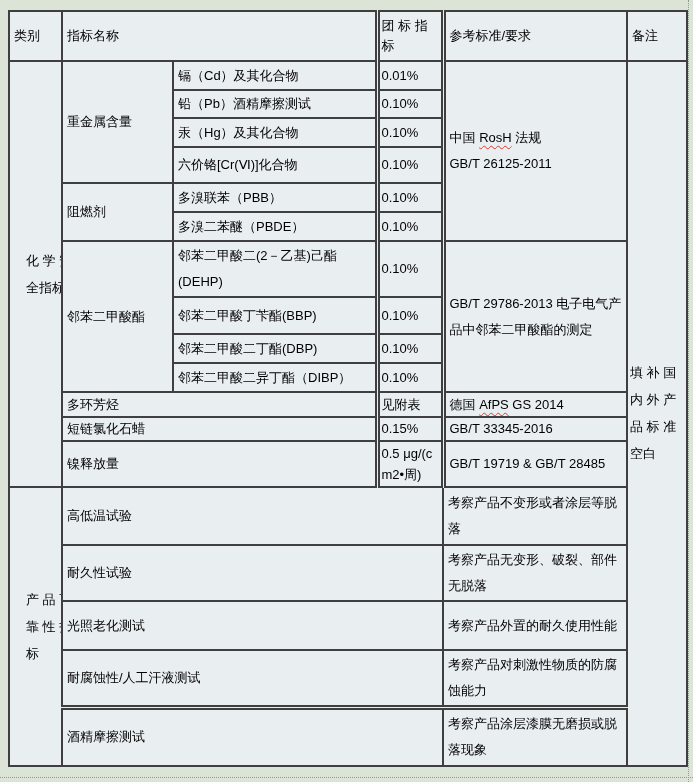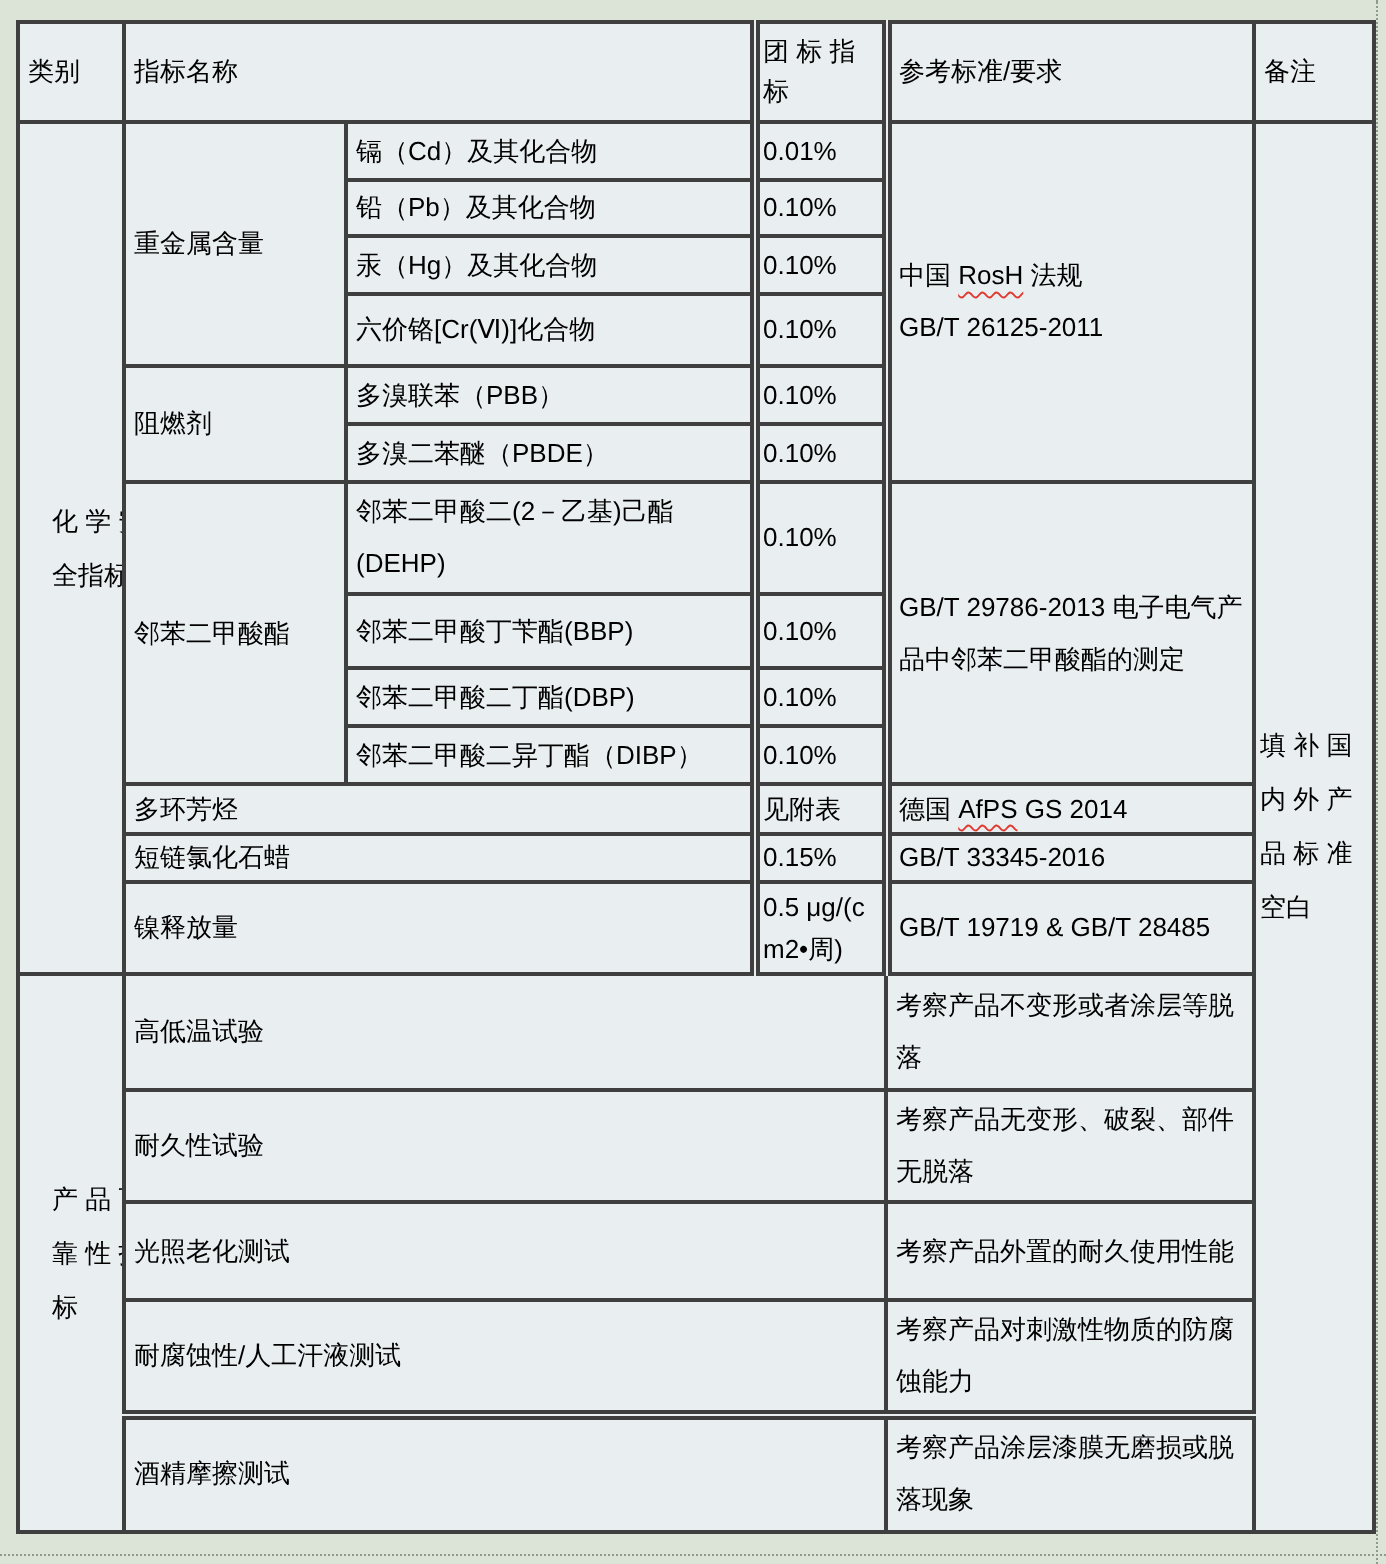--- a/index.html
+++ b/index.html
@@ -72,21 +72,21 @@
       <div>GB/T 26125-2011</div>
     </td>
     <td rowspan="18" class="remark-cell">
       <div>填 补 国</div>
       <div>内 外 产</div>
       <div>品 标 准</div>
       <div>空白</div>
     </td>
   </tr>
   <tr style="height:28px">
-    <td>铅（Pb）及其化合物</td>
+    <td>铅（Pb）酒精摩擦测试</td>
     <td class="dbl">0.10%</td>
   </tr>
   <tr style="height:29px">
     <td>汞（Hg）及其化合物</td>
     <td class="dbl">0.10%</td>
   </tr>
   <tr style="height:36px">
     <td>六价铬[Cr(Ⅵ)]化合物</td>
     <td class="dbl">0.10%</td>
   </tr>

